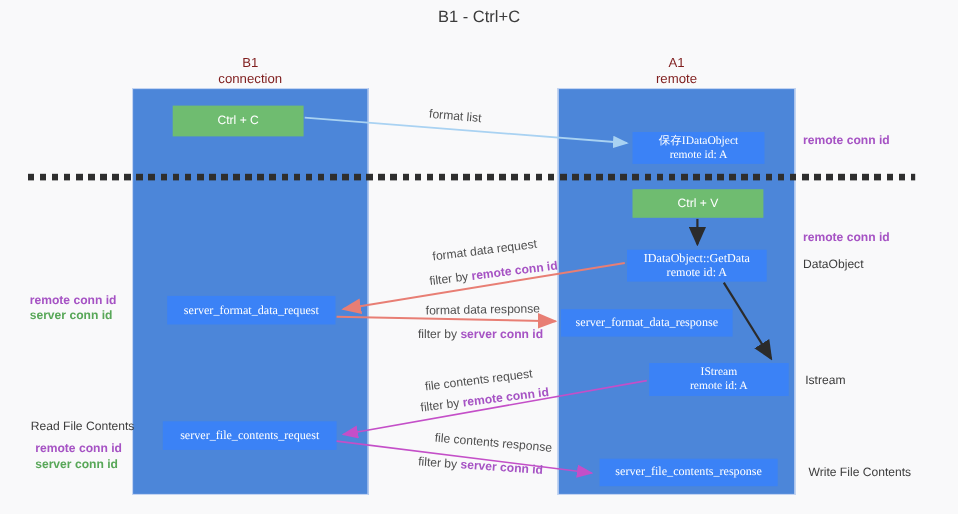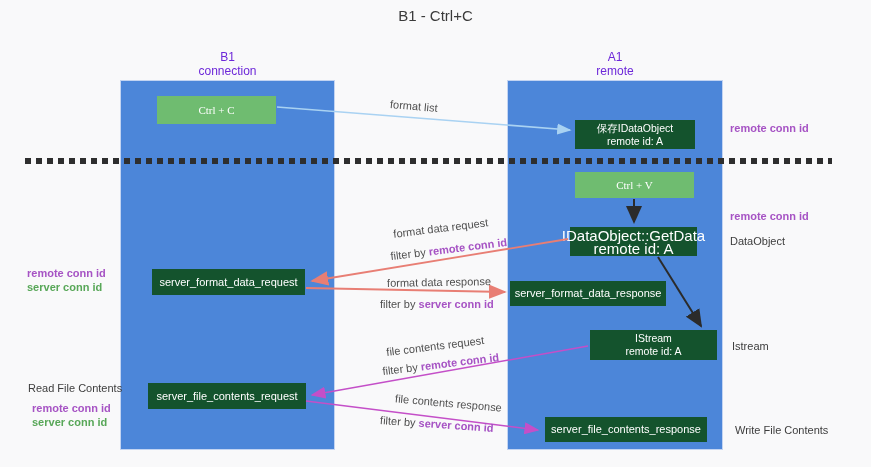--- a/index.html
+++ b/index.html
@@ -1,26 +1,26 @@
 <!DOCTYPE html>
 <html><head>
 <meta charset="utf-8">
 <style>
   html,body{margin:0;padding:0;}
   body{background:#f9f9fa;font-family:"Liberation Sans",sans-serif;}
   .stage{position:relative;width:871px;height:467px;overflow:hidden;background:#f9f9fa;}
   .title{position:absolute;left:0;top:6px;width:871px;text-align:center;color:#3b3b3b;font-size:15px;line-height:20px;}
-  .lane-header{position:absolute;text-align:center;color:#6d28d9;font-size:12px;line-height:14px;}
+  .lane-header{position:absolute;text-align:center;color:#7f1d1d;font-size:12px;line-height:14px;}
   .lane{position:absolute;top:80px;height:370px;width:215px;background:#4c86d9;border:1px solid #c3d4f2;box-sizing:border-box;}
   .dashline{position:absolute;left:25px;top:158px;width:807px;height:6px;
     background:repeating-linear-gradient(90deg,#2e2e2e 0 6px,transparent 6px 11px);}
   .node{position:absolute;display:flex;flex-direction:column;align-items:center;justify-content:center;
     color:#ffffff;text-align:center;font-size:11px;line-height:13px;box-sizing:border-box;}
-  .node.green{background:#6fbc70;font-family:Liberation Serif, serif;}
-  .node.orange{background:#14532d;}
+  .node.green{background:#6fbc70;}
+  .node.orange{background:#3b82f6;font-family:Liberation Serif, serif;}
   .lbl{position:absolute;font-size:11px;color:#4f4f4f;white-space:nowrap;}
   .dark{color:#3d3d3d;}
   .purple{color:#a653c4;font-weight:bold;}
   .greentx{color:#58a758;font-weight:bold;}
   .arrows{position:absolute;left:0;top:0;pointer-events:none;}
 </style>
 </head>
 <body>
 
 <div class="stage">
@@ -49,21 +49,21 @@
 
   <div class="node orange" style="left:575px;top:120px;width:120px;height:29px;font-size:10.5px;">
     <span>保存IDataObject</span>
     <span>remote id: A</span>
   </div>
 
   <div class="node green" style="left:575px;top:172px;width:119px;height:26px;text-align:center;">
     <span>Ctrl + V</span>
   </div>
 
-  <div class="node orange" style="left:570px;top:227px;width:127px;height:29px;font-size:15px;">
+  <div class="node orange" style="left:570px;top:227px;width:127px;height:29px;font-size:11px;">
     <span>IDataObject::GetData</span>
     <span>remote id: A</span>
   </div>
 
   <div class="node orange" style="left:152px;top:269px;width:153px;height:26px;">
     <span>server_format_data_request</span>
   </div>
 
   <div class="node orange" style="left:510px;top:281px;width:156px;height:25px;text-align:center;">
     <span>server_format_data_response</span>

